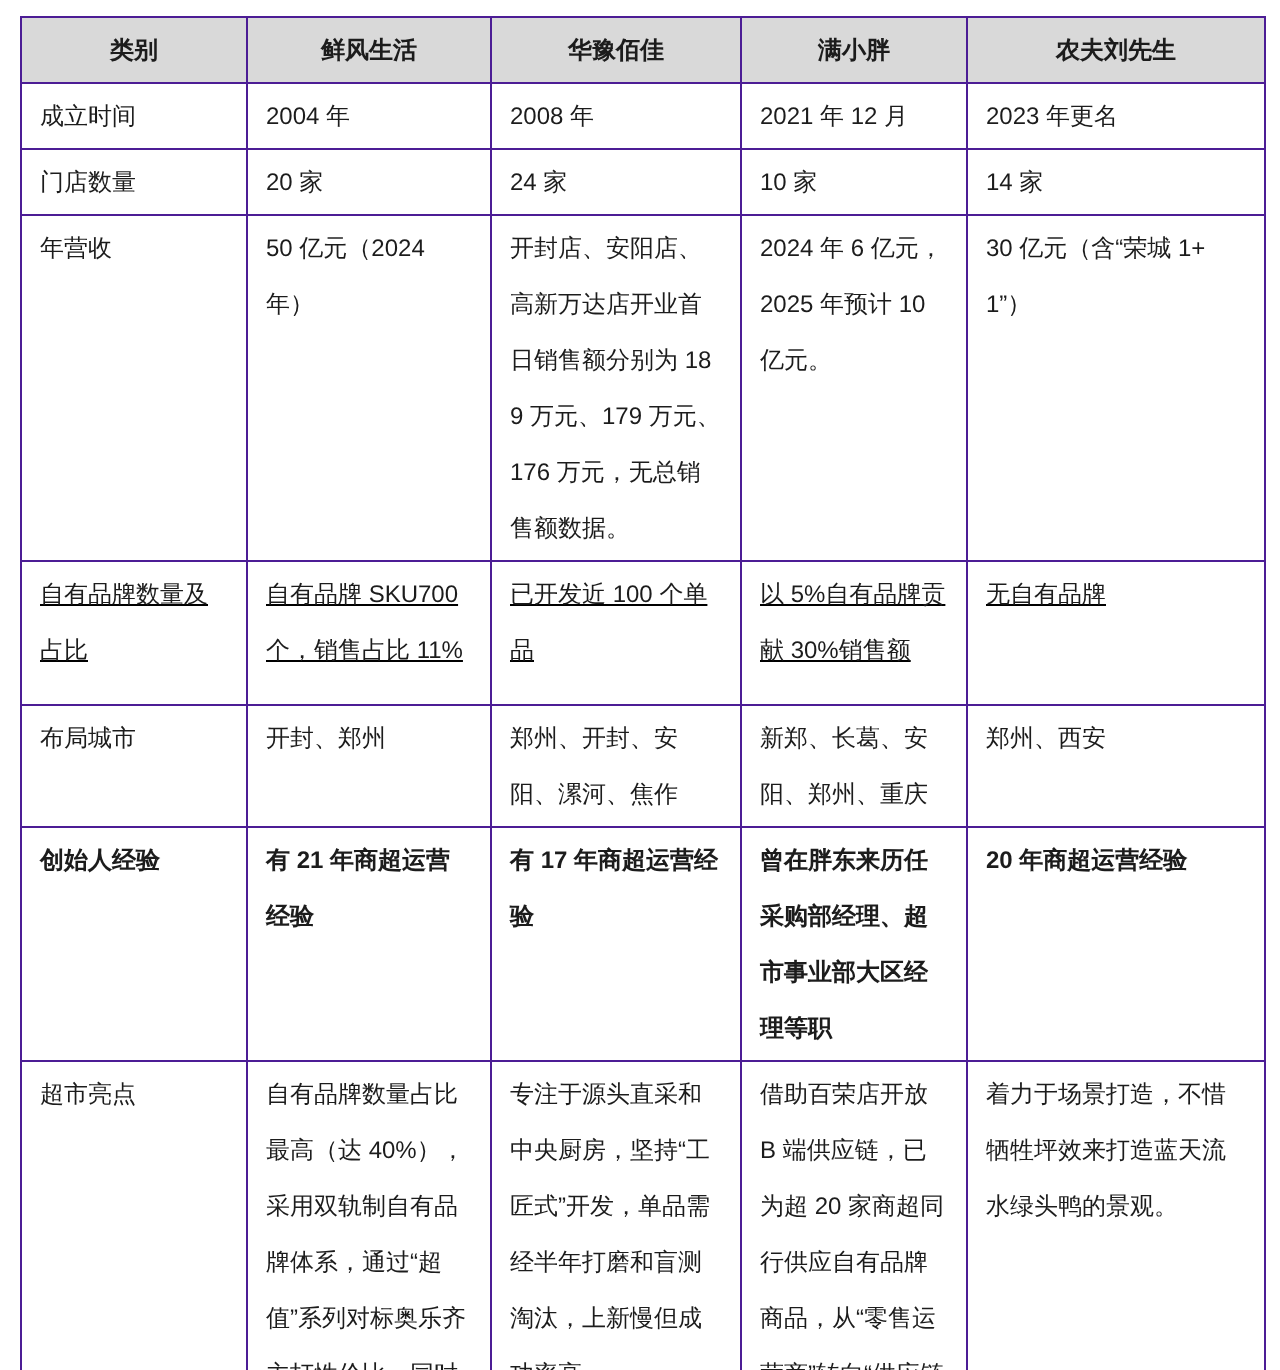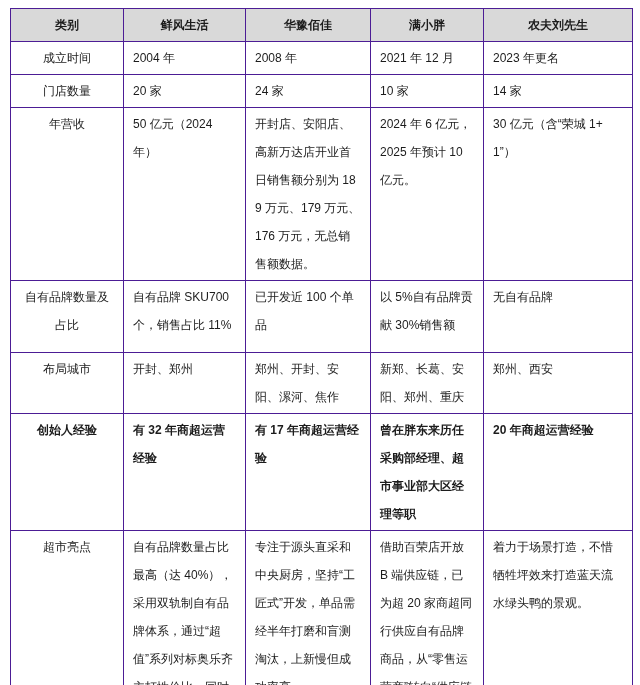--- a/index.html
+++ b/index.html
@@ -34,28 +34,28 @@
   }
   table.cmp th {
     background: #d9d9d9;
     font-weight: bold;
     text-align: center;
     vertical-align: middle;
     line-height: 14px;
     padding: 4px 4px;
   }
   table.cmp td.label {
-    text-align: center;
+    text-align: left;
   }
   
   tr.hrow   { height: 33px; }
   tr.r-1    { height: 31px; }
   tr.r-2    { height: 30px; }
   tr.r-3    { height: 145px; }
-  tr.r-4    { height: 72px; }
+  tr.r-4    { height: 72px; text-decoration: underline; }
   tr.r-5    { height: 52px; }
   tr.r-6    { height: 91px; font-weight: bold; }
   tr.r-7    { height: 165px; }
 </style>
 </head>
 <body>
 
 <div class="page">
   <table class="cmp">
     <colgroup>
@@ -105,21 +105,21 @@
       </tr>
       <tr class="r-5">
         <td class="label">布局城市</td>
         <td>开封、郑州</td>
         <td>郑州、开封、安阳、漯河、焦作</td>
         <td>新郑、长葛、安阳、郑州、重庆</td>
         <td>郑州、西安</td>
       </tr>
       <tr class="r-6">
         <td class="label">创始人经验</td>
-        <td>有 32 年商超运营经验</td>
+        <td>有 21 年商超运营经验</td>
         <td>有 17 年商超运营经验</td>
         <td>曾在胖东来历任采购部经理、超市事业部大区经理等职</td>
         <td>20 年商超运营经验</td>
       </tr>
       <tr class="r-7">
         <td class="label">超市亮点</td>
         <td>自有品牌数量占比最高（达 40%），采用双轨制自有品牌体系，通过“超值”系列对标奥乐齐主打性价比，同时以“甄选”系列聚焦高品质，构筑起差异化护城河。</td>
         <td>专注于源头直采和中央厨房，坚持“工匠式”开发，单品需经半年打磨和盲测淘汰，上新慢但成功率高。</td>
         <td>借助百荣店开放 B 端供应链，已为超 20 家商超同行供应自有品牌商品，从“零售运营商”转向“供应链服务商”。</td>
         <td>着力于场景打造，不惜牺牲坪效来打造蓝天流水绿头鸭的景观。</td>

